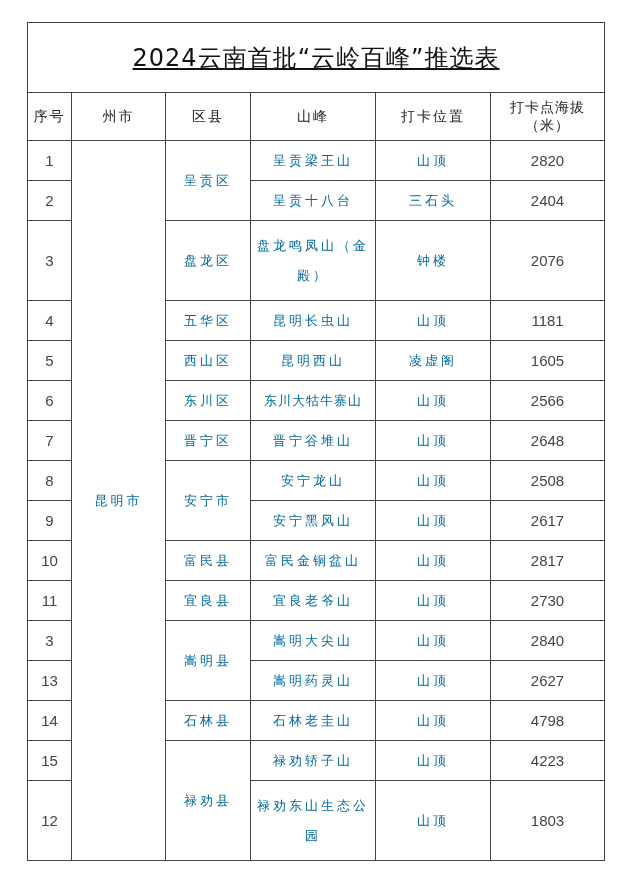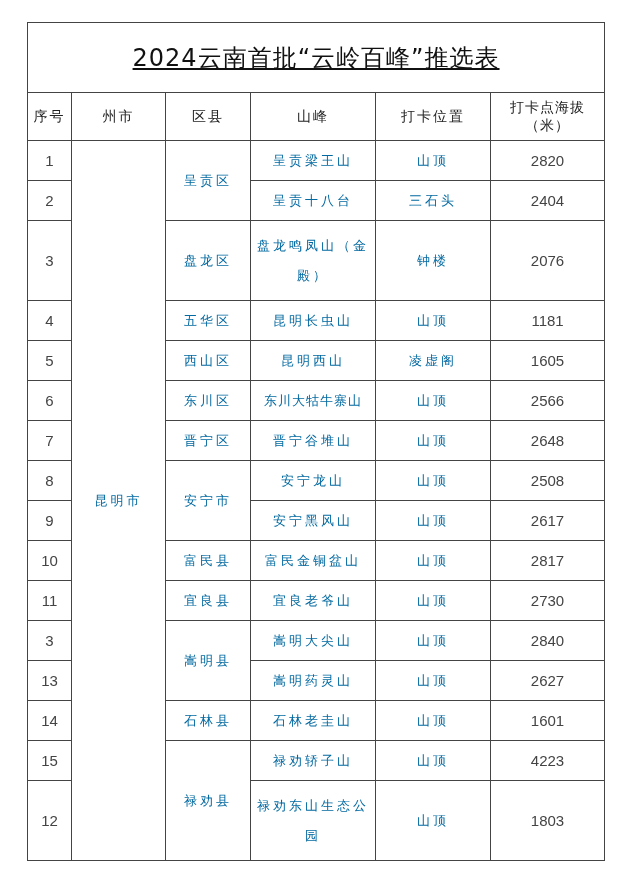--- a/index.html
+++ b/index.html
@@ -146,21 +146,21 @@
     <td class="cjk">嵩明药灵山</td>
     <td class="cjk">山顶</td>
     <td class="num">2627</td>
   </tr>
 
   <tr class="r40">
     <td class="num">14</td>
     <td class="cjk">石林县</td>
     <td class="cjk">石林老圭山</td>
     <td class="cjk">山顶</td>
-    <td class="num">1601</td>
+    <td class="num">4798</td>
   </tr>
 
   <tr class="r40">
     <td class="num">15</td>
     <td class="cjk" rowspan="2">禄劝县</td>
     <td class="cjk">禄劝轿子山</td>
     <td class="cjk">山顶</td>
     <td class="num">4223</td>
   </tr>
 

